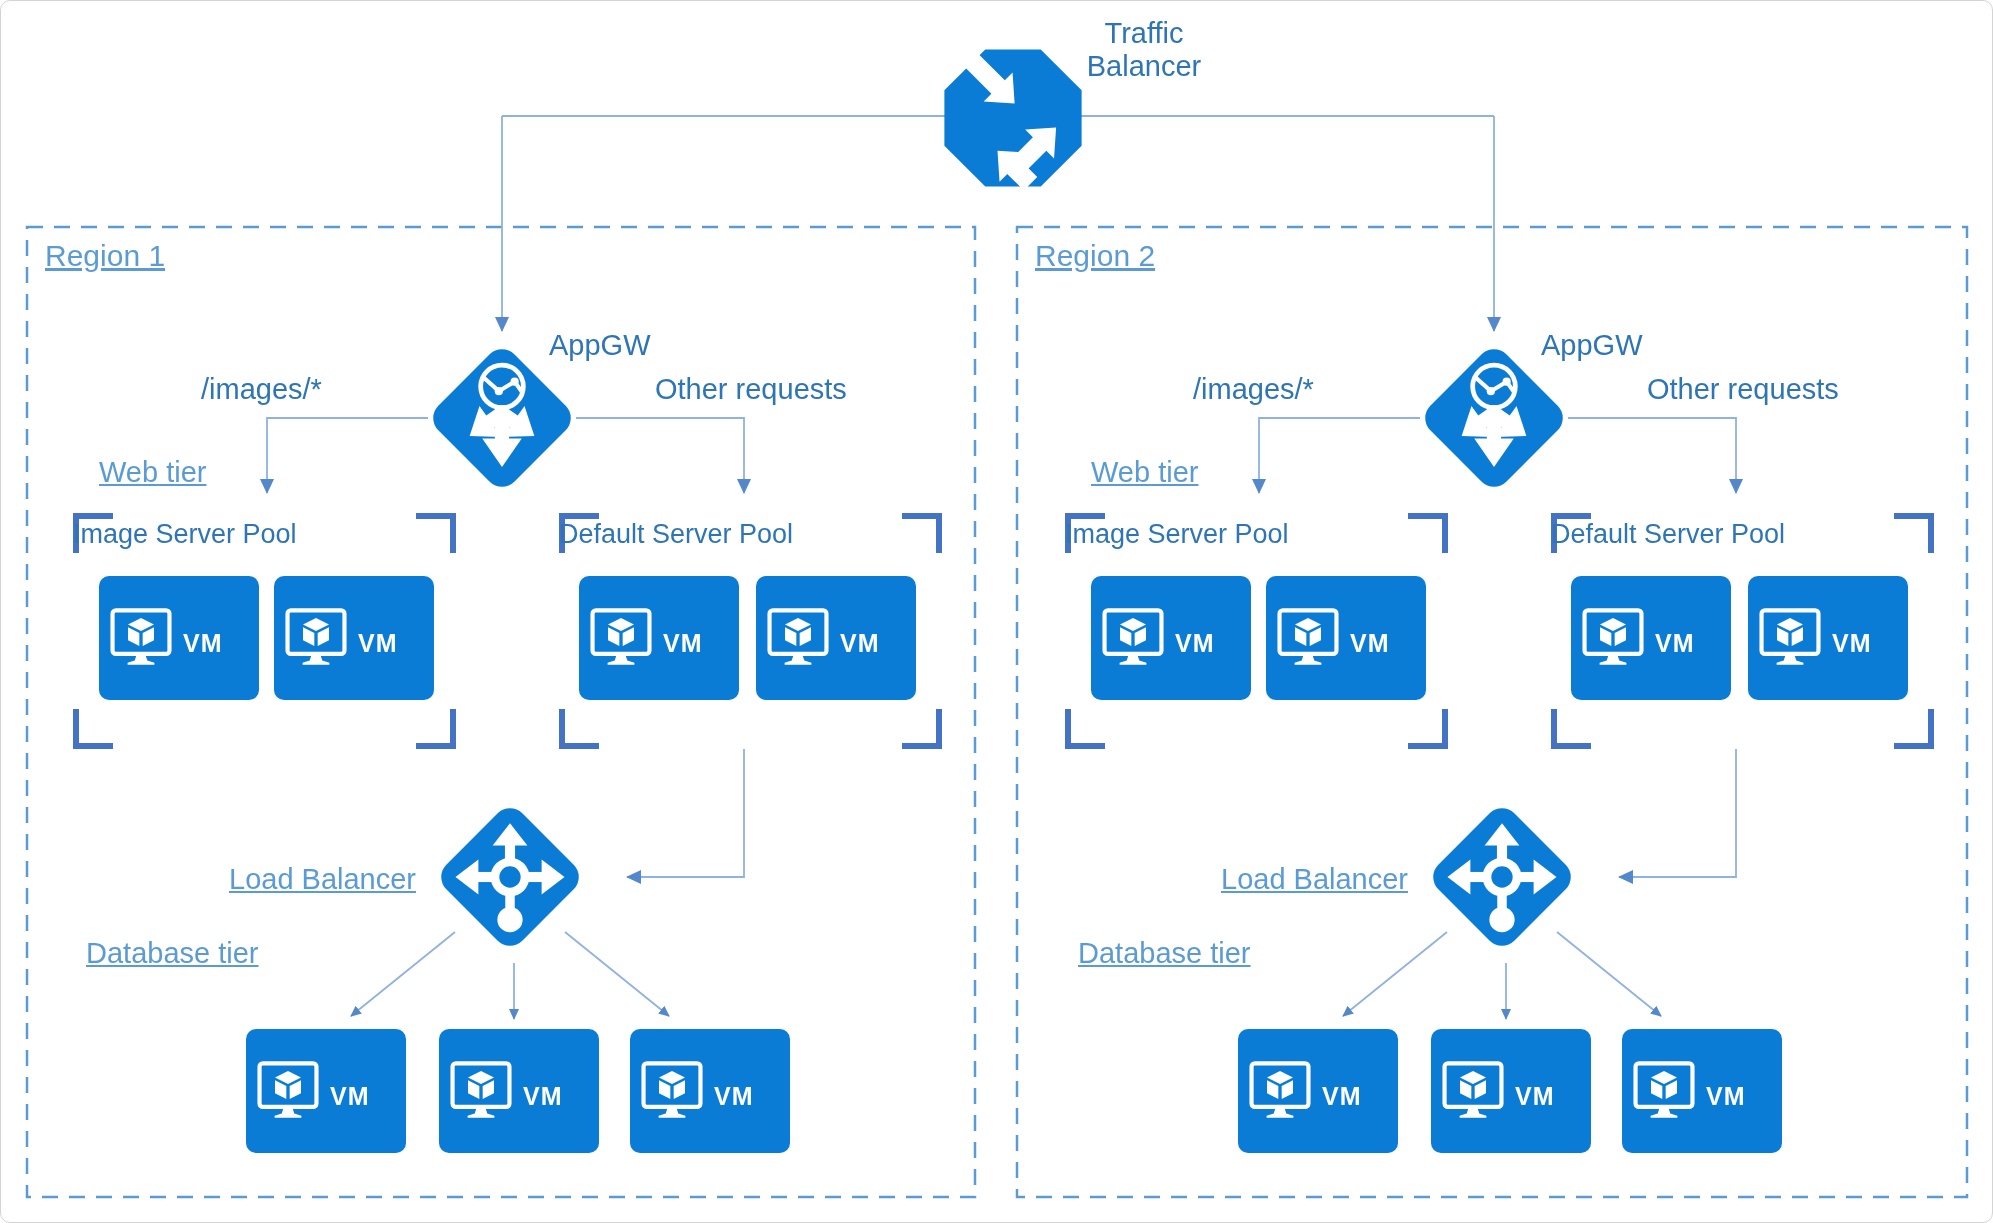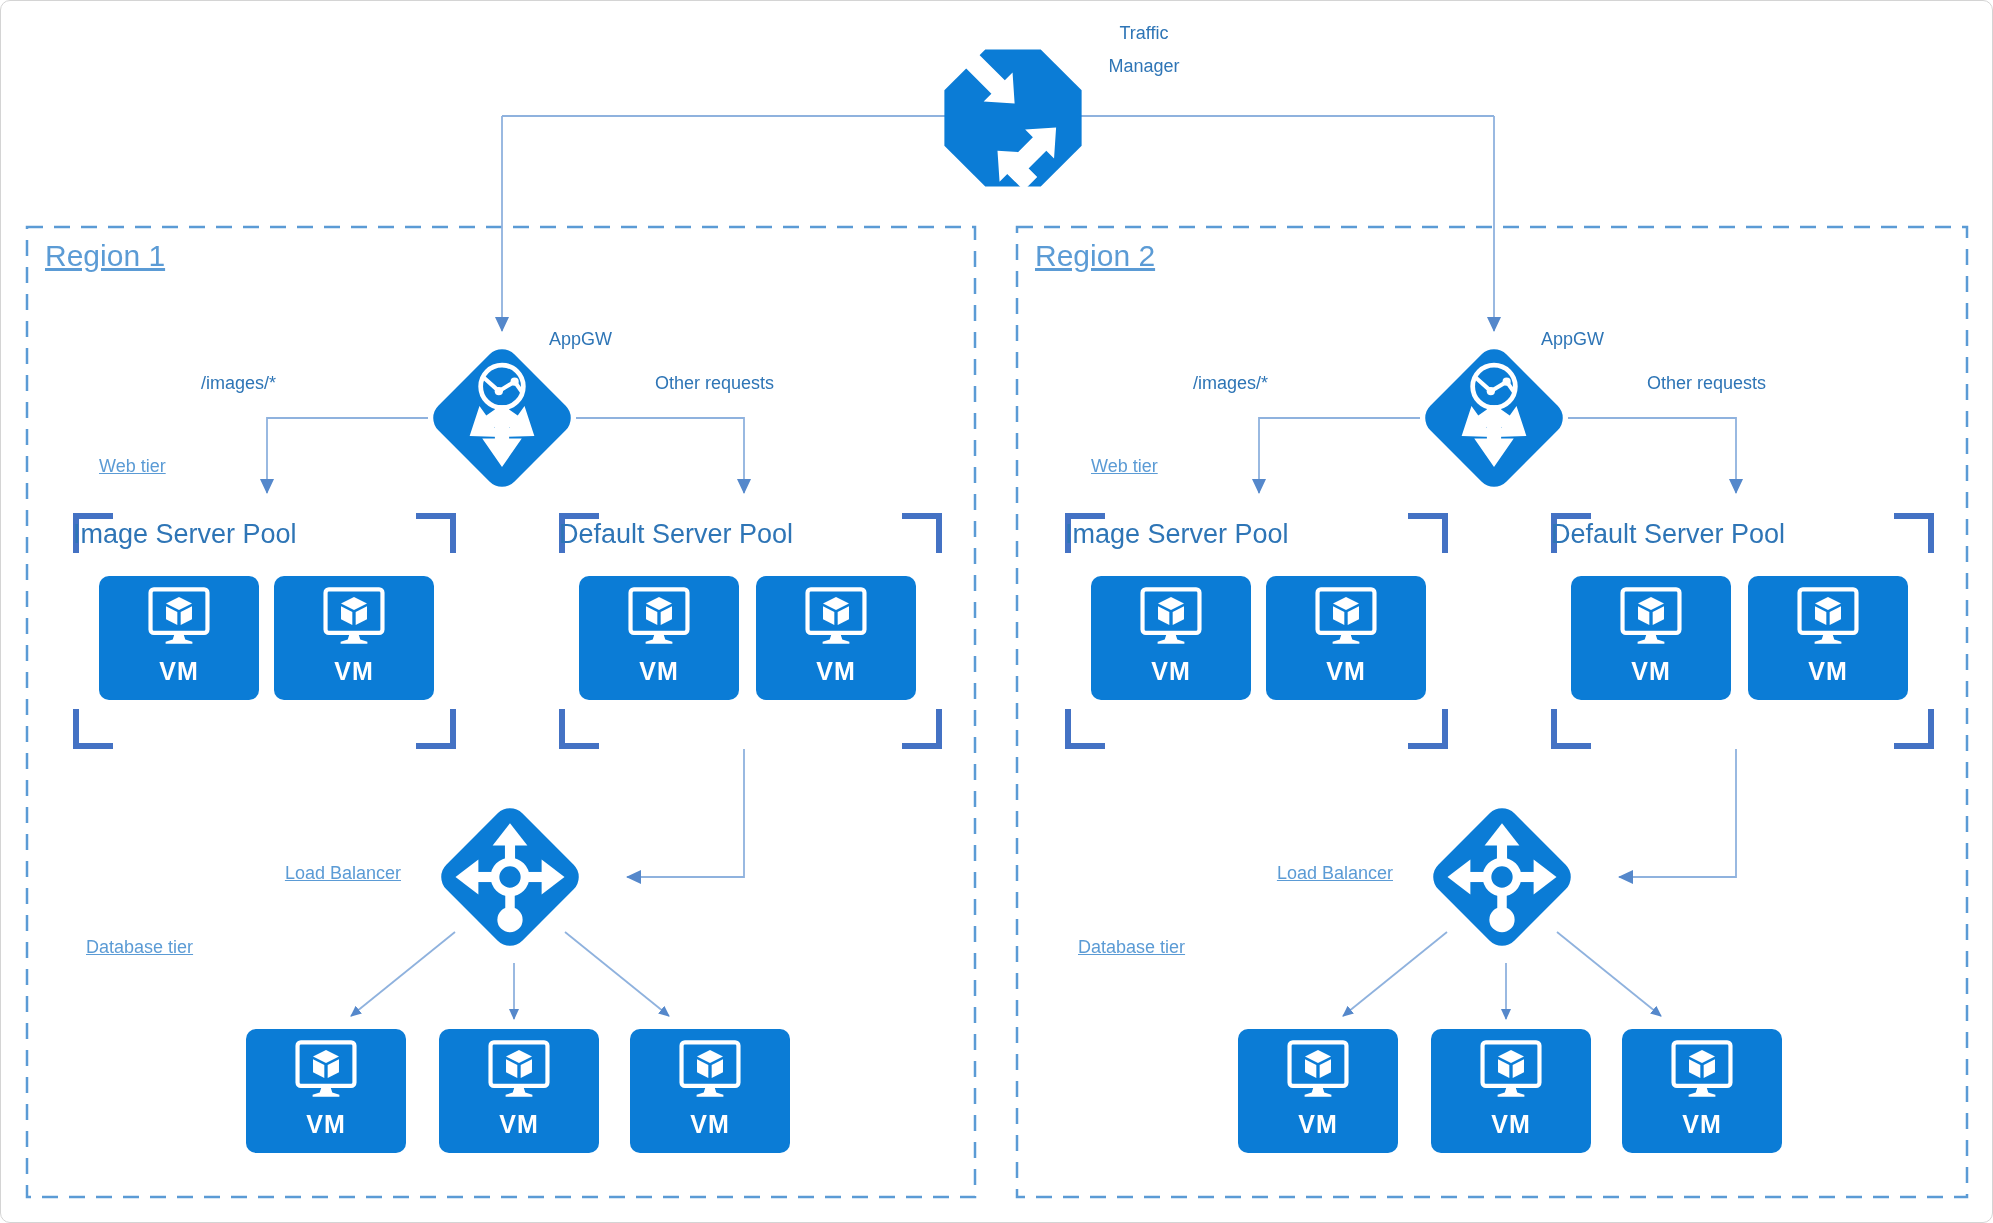--- a/index.html
+++ b/index.html
@@ -7,31 +7,31 @@
     --label_light:#5B9BD5; --line_blue:#8FB2DE; --arrow_blue:#5588CB; --dash_blue:#5B9BD5;
   }
   html,body{margin:0;padding:0;background:#fff;}
   body{font-family:"Liberation Sans",sans-serif;}
   .page{position:relative;width:1993px;height:1223px;background:#fff;
         border:1px solid #d4d4d4;border-radius:10px;box-sizing:border-box;overflow:hidden;}
   .connectors{position:absolute;left:0;top:0;z-index:1;}
   .cline{stroke:var(--line_blue);stroke-width:1.8;fill:none;}
   .ahp{fill:var(--arrow_blue);stroke:none;}
   .rbox{stroke:var(--dash_blue);stroke-width:2.5;stroke-dasharray:16 11;fill:none;}
-  .lbl{position:absolute;z-index:3;white-space:nowrap;font-size:18px;line-height:1.15;}
+  .lbl{position:absolute;z-index:3;white-space:nowrap;font-size:29px;line-height:1.15;}
   .lbl.dark{color:var(--label_dark);}
   .lbl.light{color:var(--label_light);text-decoration:underline;}
   .lbl.center{}
   .lbl.right{text-align:right;}
   .region-title{font-size:30px;}
   .tm-label{width:130px;text-align:center;line-height:33px;}
   .icon{position:absolute;z-index:2;color:var(--azure_blue);}
   .icon svg{display:block;width:100%;height:100%;}
   .vm{position:absolute;z-index:2;width:160px;height:124px;background:var(--azure_blue);
-      border-radius:10px;display:flex;flex-direction:column;align-items:center;
+      border-radius:10px;display:flex;flex-direction:row;align-items:center;
       justify-content:flex-start;padding-top:10px;box-sizing:border-box;}
   .vm svg{width:84px;height:72px;display:block;}
   .vm-label{color:#fff;font-weight:bold;font-size:25px;letter-spacing:1px;line-height:1;margin-top:1px;}
   .pool{position:absolute;z-index:2;}
   .pool-title{position:absolute;left:0;top:6px;width:100%;text-align:left;
               color:var(--label_dark);font-size:27px;white-space:nowrap;}
   .corner{position:absolute;width:34px;height:34px;border:0 solid var(--bracket_blue);}
   .corner.tl{left:0;top:0;border-top-width:6px;border-left-width:6px;}
   .corner.tr{right:0;top:0;border-top-width:6px;border-right-width:6px;}
   .corner.bl{left:0;bottom:0;border-bottom-width:6px;border-left-width:6px;}
@@ -115,21 +115,21 @@
     <path class="cline" d="M1556,931 L1660,1015" marker-end="url(#ahs)"></path>
   </svg>
 
   <div class="icon" style="left:939px;top:44px;width:146px;height:146px">
     <svg viewBox="0 0 100 100">
         <use href="#sym-tm"></use>
       </svg>
   </div>
   <div class="lbl dark tm-label" style="left:1078px;top:16px">
     <div>Traffic</div>
-    <div>Manager</div>
+    <div>Balancer</div>
   </div>
 
   <div class="lbl light region-title" style="left:44px;top:238px">Region 1</div>
 
   <div class="icon" style="left:422px;top:338px;width:158px;height:158px">
     <svg viewBox="0 0 100 100">
         <use href="#sym-appgw"></use>
       </svg>
   </div>
   <div class="lbl dark" style="left:548px;top:328px">AppGW</div>

